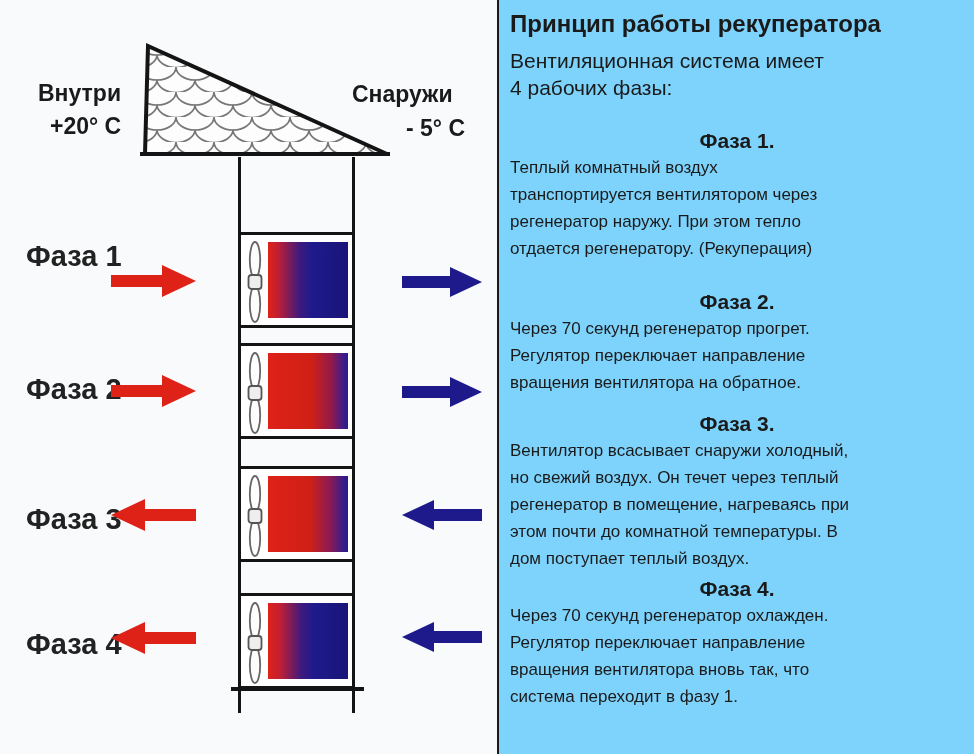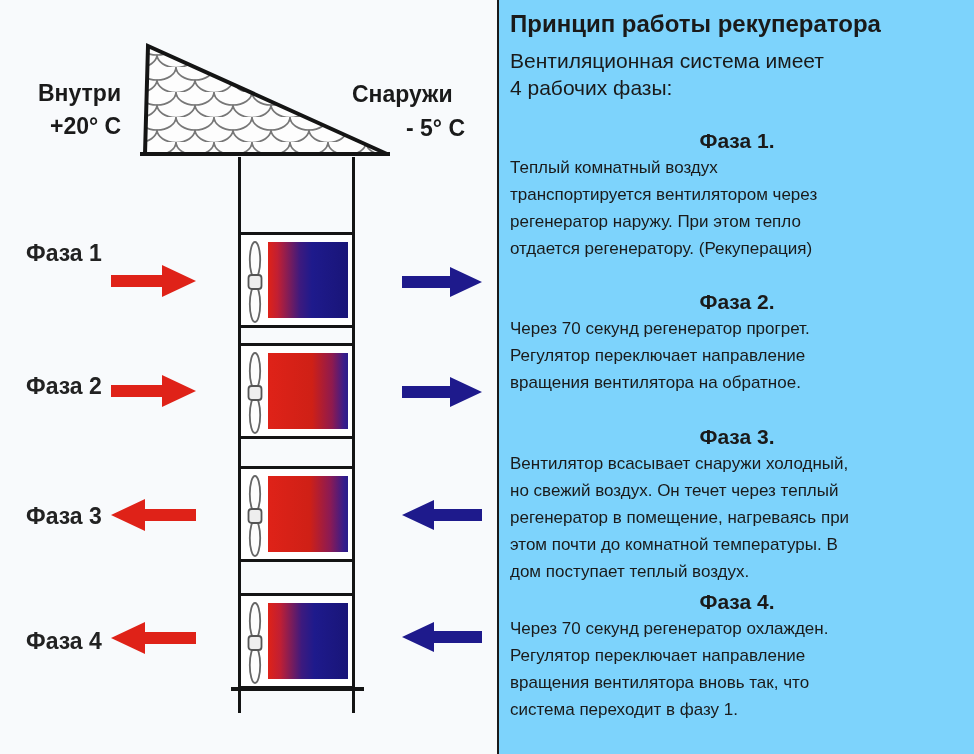--- a/index.html
+++ b/index.html
@@ -25,38 +25,38 @@
     position:absolute;left:230px;width:117px;height:96px;
     border:3px solid #141414;background:#fff;box-sizing:border-box;
   }
   .unit.u1{top:232px;} .unit.u2{top:343px;} .unit.u3{top:466px;} .unit.u4{top:593px;}
   .fan{position:absolute;left:4px;top:4px;}
   .grad{position:absolute;left:27px;top:7px;right:4px;bottom:7px;}
   .grad-1{background:linear-gradient(90deg,#df2218 0%,#c11f33 12%,#3d1a7e 40%,#1e1a8c 55%,#191578 100%);}
   .grad-2{background:linear-gradient(90deg,#df2218 0%,#cf2016 55%,#8f1a4e 80%,#3a1c8a 95%,#2a1c8a 100%);}
   .grad-3{background:linear-gradient(90deg,#df2218 0%,#cf2016 52%,#8a1a55 78%,#351c8a 95%,#271c8a 100%);}
   .grad-4{background:linear-gradient(90deg,#df2218 0%,#c11f33 15%,#3d1a7e 42%,#1e1a8c 58%,#191578 100%);}
-  .phase-label{position:absolute;left:18px;font-weight:bold;font-size:23px;white-space:nowrap;color:#222;}
+  .phase-label{position:absolute;left:18px;font-weight:bold;font-size:29px;white-space:nowrap;color:#222;}
   .pl1{top:240px;} .pl2{top:373px;} .pl3{top:503px;} .pl4{top:628px;}
   .arrow{position:absolute;}
   .arrow.flip{transform:scaleX(-1);}
   .ra1{left:103px;top:264px;} .ra2{left:103px;top:374px;} .ra3{left:103px;top:498px;} .ra4{left:103px;top:621px;}
   .ba1{left:394px;top:266px;} .ba2{left:394px;top:376px;} .ba3{left:394px;top:499px;} .ba4{left:394px;top:621px;}
   .arrow-red{fill:#df2218;}
   .arrow-blue{fill:#1e1a8c;}
   
   .panel{
     position:absolute;left:497px;top:0;width:477px;height:754px;
     border-left:2px solid #1a1a1a;background:#7dd3fc;
     box-sizing:border-box;padding:9px 10px 0 11px;
   }
   .panel-title{font-size:24px;font-weight:bold;line-height:30px;margin:0;}
   .intro{font-size:21px;line-height:27px;margin:8px 0 0 0;white-space:pre-line;}
   .phase-block{margin-top:26px;}
-  .phase-block.b3{margin-top:27px;}
+  .phase-block.b3{margin-top:14px;}
   .phase-block.b4{margin-top:3px;}
   .phase-heading{font-size:21px;line-height:27px;font-weight:bold;text-align:center;}
   .phase-body{font-size:17px;line-height:27px;white-space:pre-line;}
 </style>
 </head>
 <body>
 
 <div class="stage">
 
   <div class="diagram">

